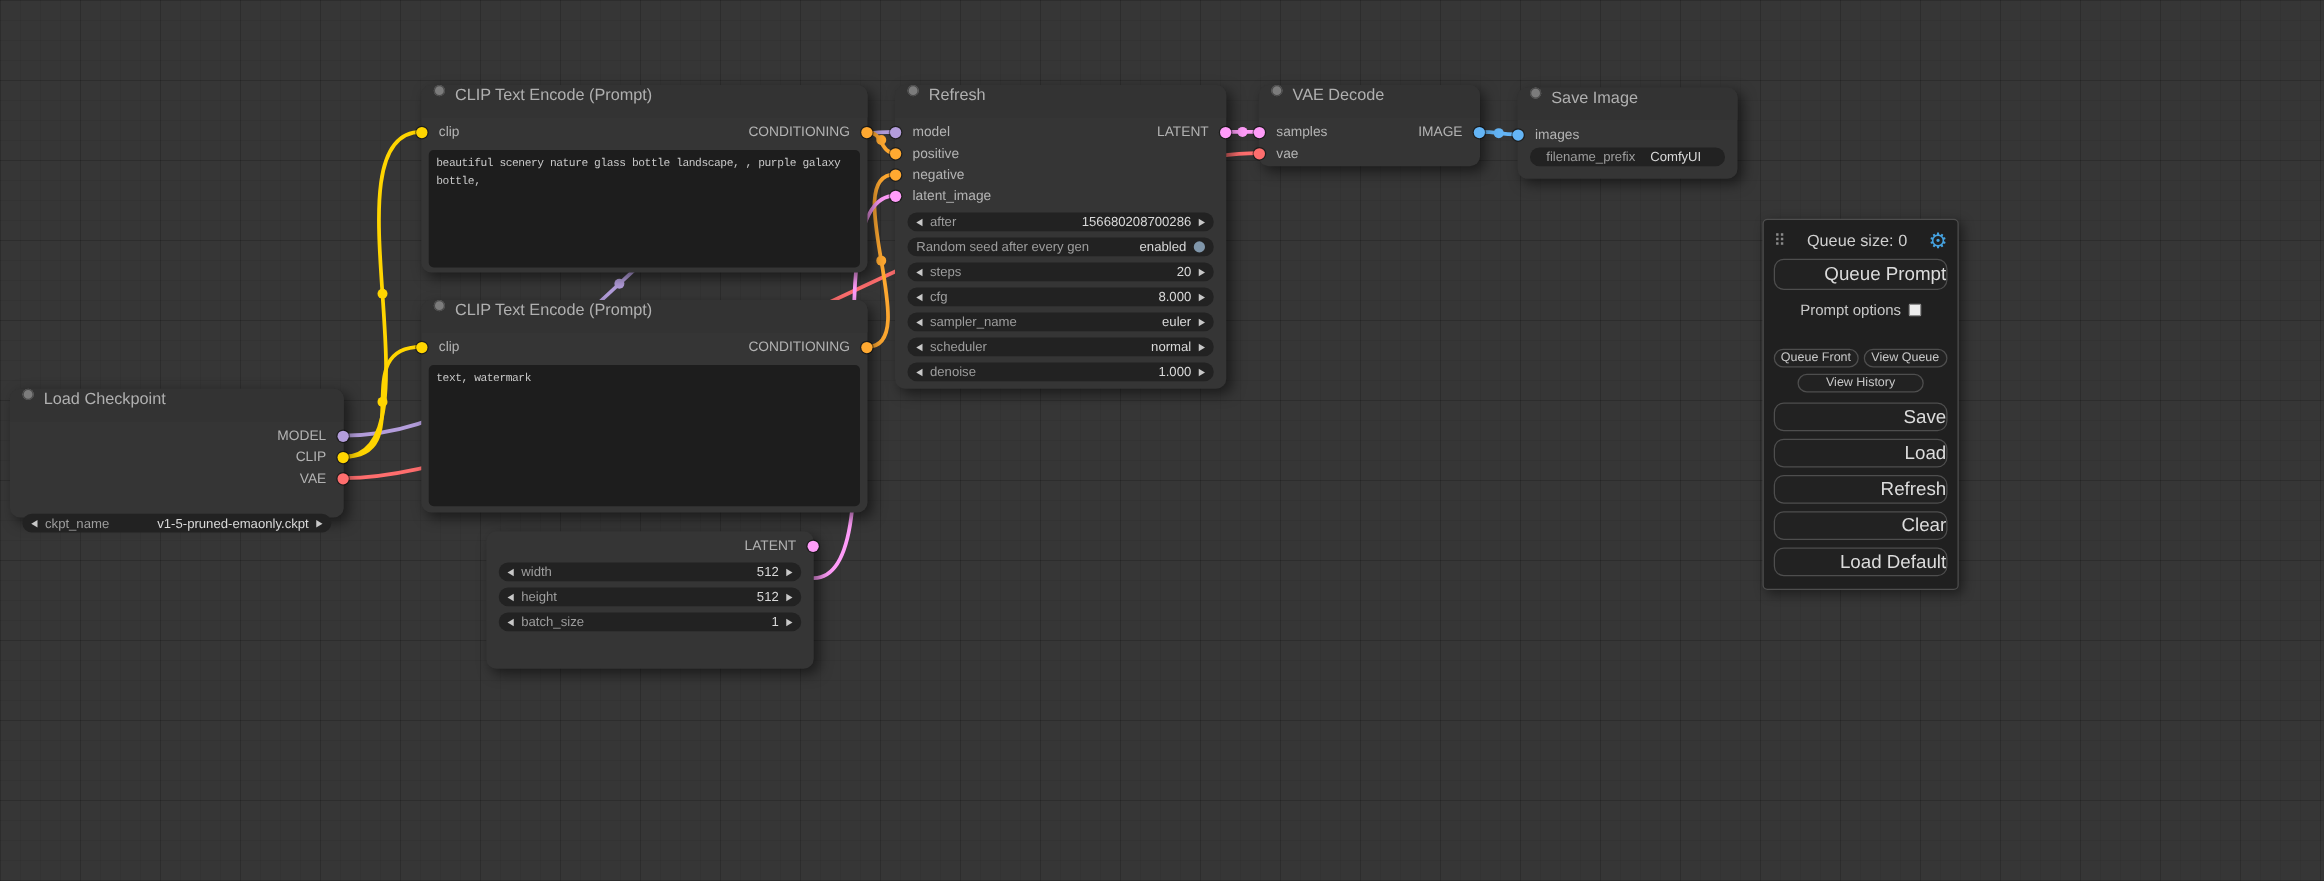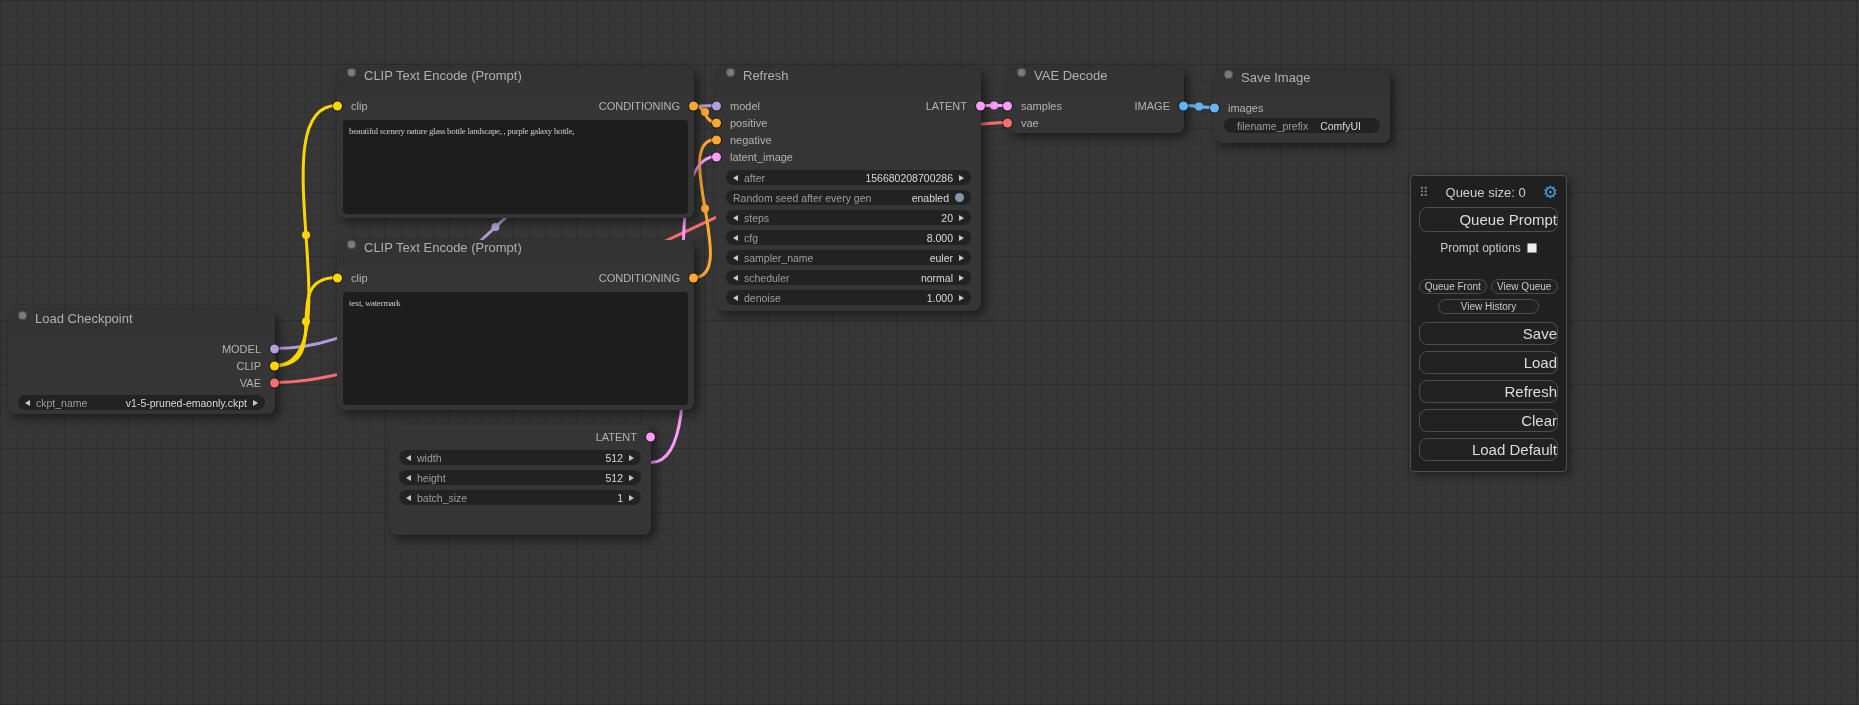--- a/index.html
+++ b/index.html
@@ -29,21 +29,21 @@
   .pdot.out{right:-4px}
   .widget{height:15px;margin:5px 10px 0;background:#222;border-radius:8px;display:flex;
     align-items:center;padding:0 7px;font-size:10.5px;color:#9d9d9d;gap:6px;white-space:nowrap;cursor:pointer}
   .widget .wval{margin-left:auto;color:#d9d9d9}
   .arrL{width:0;height:0;border-top:3.5px solid transparent;border-bottom:3.5px solid transparent;
     border-right:5px solid #c8c8c8;flex:none}
   .arrR{width:0;height:0;border-top:3.5px solid transparent;border-bottom:3.5px solid transparent;
     border-left:5px solid #c8c8c8;flex:none}
   .toggle-dot{width:9px;height:9px;border-radius:50%;flex:none}
   .prompt{margin:6px 6px 0;background:#1d1d1d;border-radius:4px;padding:5px 6px;
-    font-family:Liberation Serif, serif;font-size:9px;letter-spacing:-0.35px;line-height:1.55;
+    font-family:Liberation Mono, monospace;font-size:9px;letter-spacing:-0.35px;line-height:1.55;
     color:#c9c9c9;overflow:hidden;white-space:pre-wrap;word-break:break-word}
   
   .menu{position:absolute;z-index:3;left:1410px;top:175px;width:157px;background:#202020;
     border:1px solid #4e4e4e;border-radius:4px;padding:5px 8px 10px;box-shadow:3px 3px 9px rgba(0,0,0,.45)}
   .menu-head{display:flex;align-items:center;height:22px}
   .drag{color:#8a8a8a;font-size:13px;cursor:move;line-height:1}
   .drag::before{content:"\283F"}
   .qsize{flex:1;text-align:center;color:#cfcfcf;font-size:13px}
   .gear{font-size:17px;line-height:1;cursor:pointer}
   .gear::before{content:"\2699"}
@@ -99,21 +99,21 @@
       <span class="pdot out" style="background-color: rgb(179, 157, 219);"></span>
     </div>
     <div class="prow">
       <span class="right">CLIP</span>
       <span class="pdot out" style="background-color: rgb(255, 213, 0);"></span>
     </div>
     <div class="prow">
       <span class="right">VAE</span>
       <span class="pdot out" style="background-color: rgb(255, 110, 110);"></span>
     </div>
-    <div class="widget" style="margin-top:4px">
+    <div class="widget" style="margin-top:20px">
       <span class="arrL"></span>
       <span>ckpt_name</span>
       <span class="wval">v1-5-pruned-emaonly.ckpt</span>
       <span class="arrR"></span>
     </div>
   </div>
 
   <div class="node" style="left:337px;top:68px;width:357px;height:150px">
     <div class="ntitle">
       <span class="tdot"></span>

